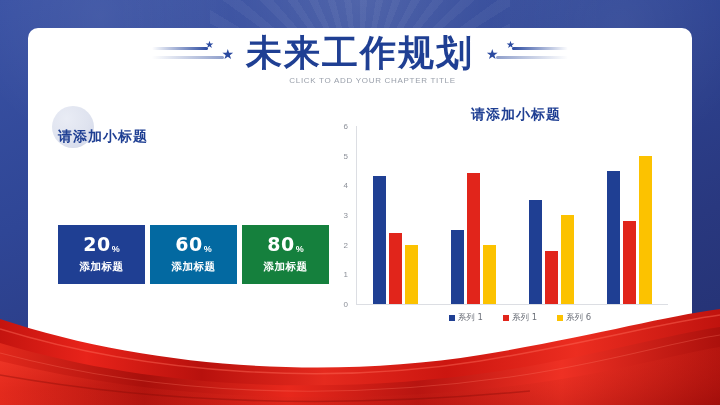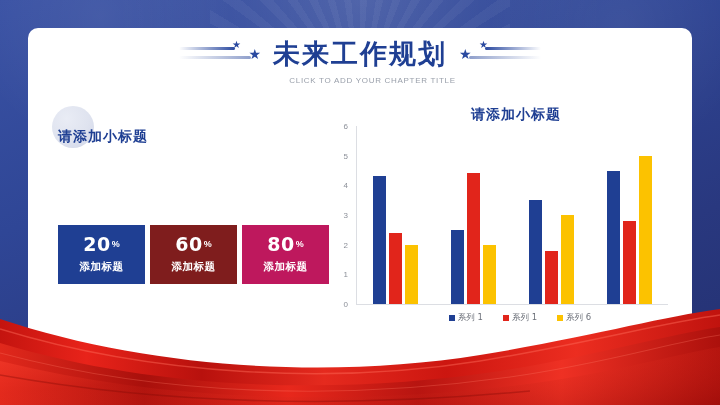--- a/index.html
+++ b/index.html
@@ -66,21 +66,21 @@
   .title-row {
     position: relative;
     height: 38px;
     display: flex;
     align-items: center;
     justify-content: center;
     gap: 10px;
   }
   .slide-title {
     font-family: "DejaVu Sans", "Liberation Sans", sans-serif;
-    font-size: 27px;
+    font-size: 36px;
     font-weight: bold;
     color: #1f3f93;
     letter-spacing: 2px;
     line-height: 1;
     white-space: nowrap;
   }
   .deco {
     position: relative;
     width: 88px;
     height: 24px;
@@ -174,21 +174,21 @@
     width: 87px;
     height: 59px;
     display: flex;
     flex-direction: column;
     align-items: center;
     justify-content: center;
     color: #ffffff;
   }
   .stat .num-row {
     display: flex;
-    align-items: center;
+    align-items: flex-end;
     line-height: 1;
   }
   .stat .num {
     font-family: "DejaVu Sans", "Liberation Sans", sans-serif;
     font-size: 19px;
     font-weight: bold;
     letter-spacing: 0.5px;
   }
   .stat .pct {
     font-size: 9px;
@@ -367,29 +367,29 @@
     <div class="stats">
 
       <div class="stat" style="background:#1f3f93">
         <div class="num-row">
           <span class="num">20</span>
           <span class="pct">%</span>
         </div>
         <div class="cap">添加标题</div>
       </div>
 
-      <div class="stat" style="background:#7f1d1d">
+      <div class="stat" style="background:#0369a1">
         <div class="num-row">
           <span class="num">60</span>
           <span class="pct">%</span>
         </div>
         <div class="cap">添加标题</div>
       </div>
 
-      <div class="stat" style="background:#be185d">
+      <div class="stat" style="background:#15803d">
         <div class="num-row">
           <span class="num">80</span>
           <span class="pct">%</span>
         </div>
         <div class="cap">添加标题</div>
       </div>
 
     </div>
 
     <div class="chart-wrap">

